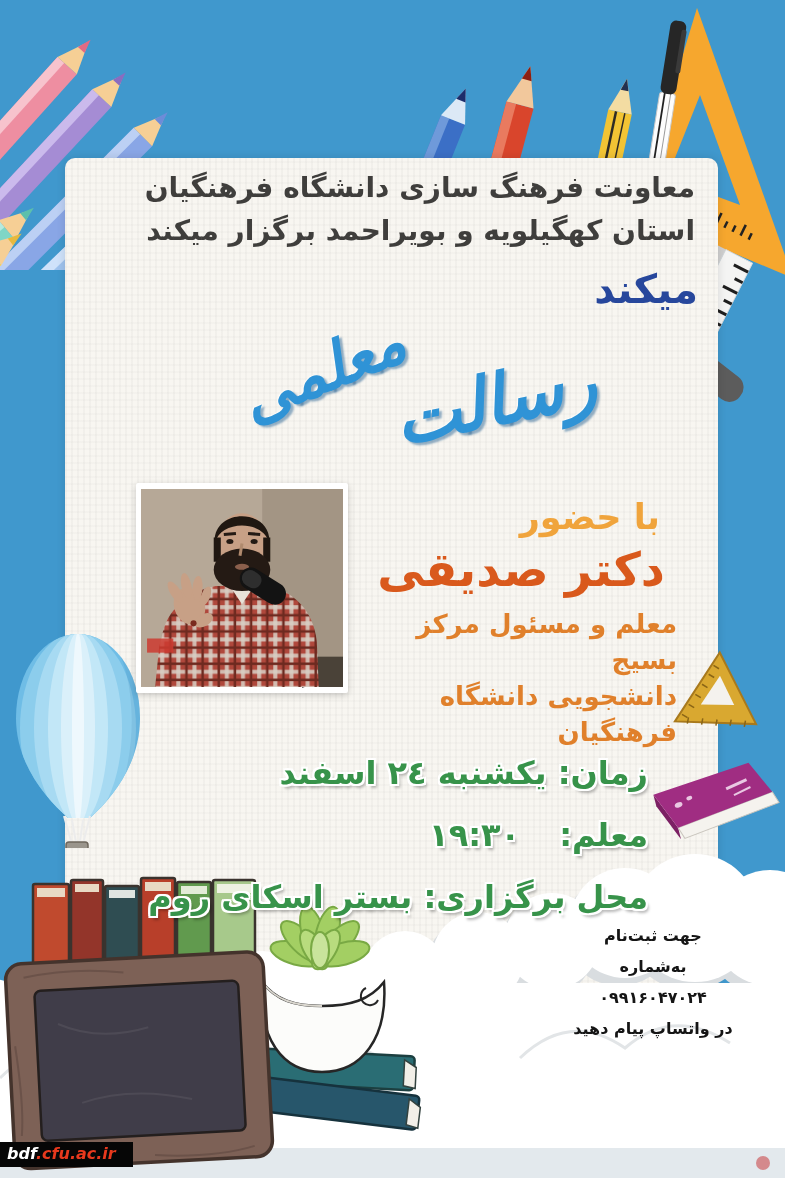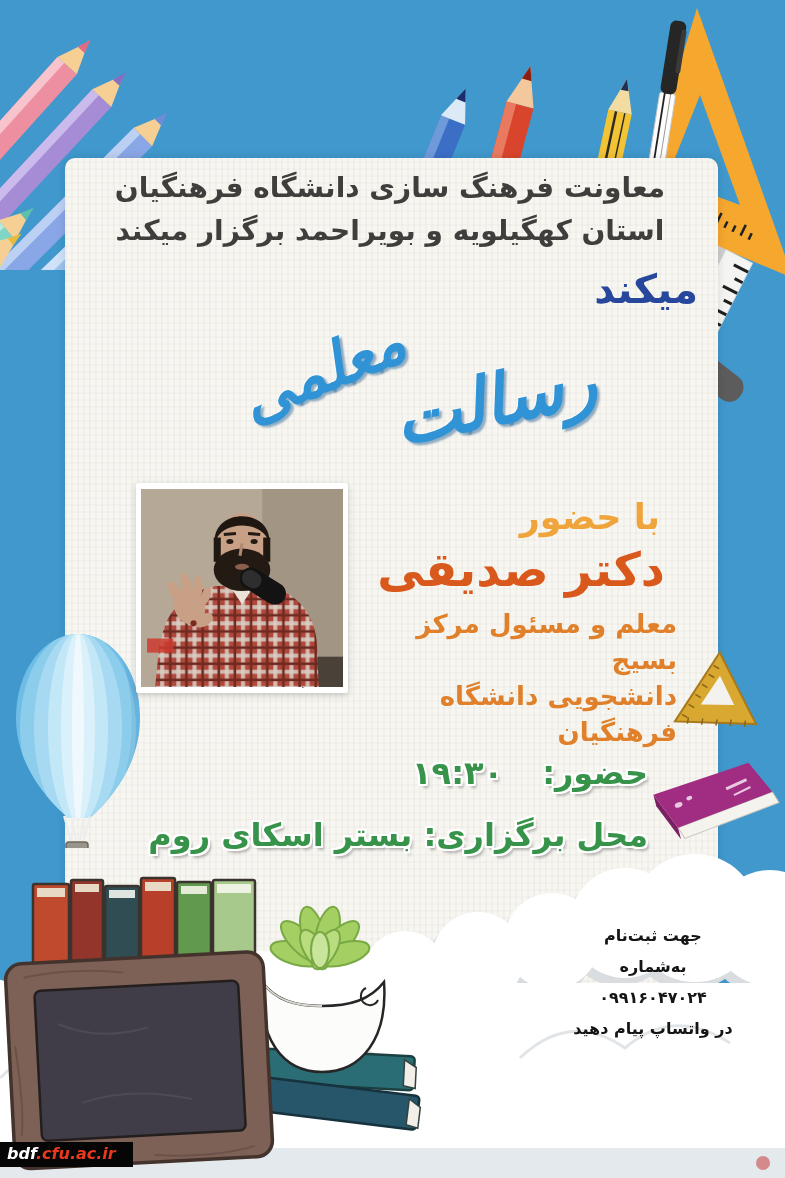--- a/index.html
+++ b/index.html
@@ -14,21 +14,21 @@
     left:65px; top:158px; width:653px; height:1020px;
     background-color:#f8f6f1;
     background-image:
       repeating-linear-gradient(90deg, rgba(120,120,120,.05) 0 2px, transparent 2px 6px),
       repeating-linear-gradient(0deg, rgba(120,120,120,.035) 0 2px, transparent 2px 7px);
     border-radius:10px;
     box-shadow:0 0 10px rgba(0,0,0,.12);
   }
   .rtl{direction:rtl; unicode-bidi:isolate;}
   .org-block{
-    left:85px; top:166px; width:610px; text-align:center;
+    left:85px; top:166px; width:610px; text-align:right;
     font-size:28px; font-weight:bold; color:#3f3e3c; line-height:43px;
   }
   .workshop-label{
     right:87px; top:266px; font-size:40px; font-weight:bold; color:#27479c;
   }
   .title-word{
     font-weight:bold; font-style:italic; color:#2f93d6;
     text-shadow:2px 3px 2px rgba(23,86,140,.45), -1px -1px 0 rgba(255,255,255,.5);
     white-space:nowrap;
   }
@@ -393,21 +393,25 @@
 
   <div class="abs z4 speaker-name rtl">دکتر صدیقی</div>
   <div class="abs z4 speaker-intro rtl">با حضور</div>
   <div class="abs z4 speaker-role rtl">
     <div>معلم و مسئول مرکز بسیج</div>
     <div>دانشجویی دانشگاه فرهنگیان</div>
   </div>
 
   <div class="abs z7 details rtl">
     <div class="detail-line">
-      <span>حضور:</span><span class="hour-gap"></span>
+      <span>زمان:</span>
+      <span>یکشنبه ٢٤ اسفند</span>
+    </div>
+    <div class="detail-line">
+      <span>معلم:</span><span class="hour-gap"></span>
       <span>١٩:٣٠</span>
     </div>
     <div class="detail-line">
       <span>محل برگزاری:</span>
       <span>بستر اسکای روم</span>
     </div>
   </div>
 
   <div class="abs z7 registration rtl">
     <div>جهت ثبت‌نام</div>

